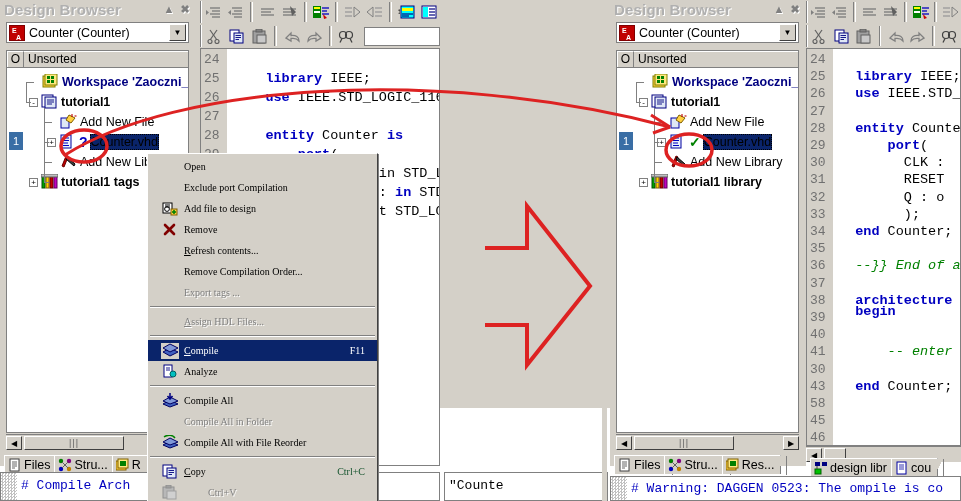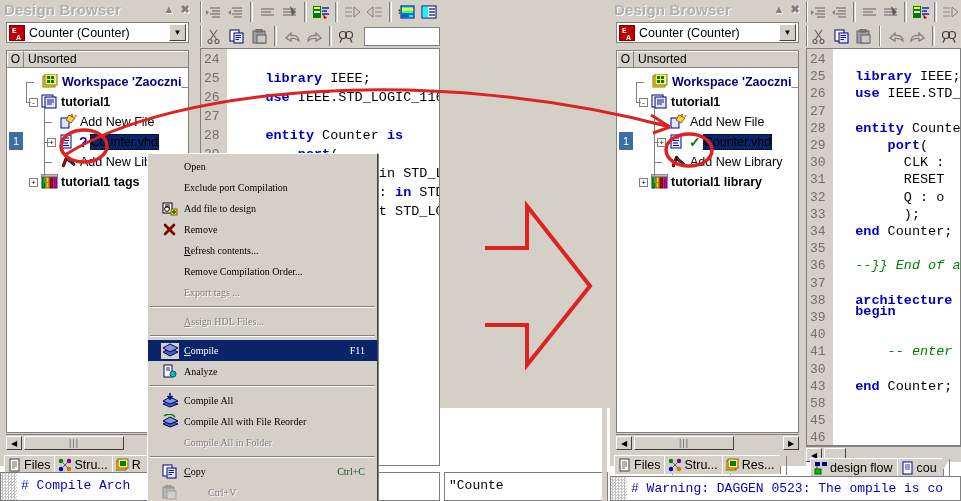--- a/index.html
+++ b/index.html
@@ -614,34 +614,34 @@
         <span class="micon">
           <svg width="17" height="15" viewBox="0 0 17 15">
             <path d="M1 11 L8 7 L16 11 L8 14 Z" fill="#4060c0" stroke="#000060"></path>
             <path d="M1 8 L8 4 L16 8 L8 11 Z" fill="#8098d8" stroke="#000060"></path>
             <path d="M8 0 L8 5 M5.5 3 L8 6 L10.5 3" stroke="#000080" stroke-width="1.5" fill="none"></path>
           </svg>
         </span>
         <span class="mlabel">Compile All</span>
         <span class="maccel"></span>
       </div>
+      <div class="mitem disabled">
+        <span class="micon"></span>
+        <span class="mlabel">Compile All in Folder</span>
+        <span class="maccel"></span>
+      </div>
       <div class="mitem">
         <span class="micon">
           <svg width="17" height="15" viewBox="0 0 17 15">
             <path d="M1 10 L8 6 L16 10 L8 13 Z" fill="#4060c0" stroke="#000060"></path>
             <path d="M1 7 L8 3 L16 7 L8 10 Z" fill="#8098d8" stroke="#000060"></path>
             <path d="M2 2 C6 -1 11 0 13 3" stroke="#008000" stroke-width="1.4" fill="none"></path>
           </svg>
         </span>
         <span class="mlabel">Compile All with File Reorder</span>
-        <span class="maccel"></span>
-      </div>
-      <div class="mitem disabled">
-        <span class="micon"></span>
-        <span class="mlabel">Compile All in Folder</span>
         <span class="maccel"></span>
       </div>
       <div class="msep"></div>
       <div class="mitem">
         <span class="micon">
           <svg width="16" height="15" viewBox="0 0 16 15">
             <rect x="1" y="1" width="9" height="11" fill="#fff" stroke="#000080"></rect>
             <rect x="5" y="4" width="9" height="10" fill="#dfe7f5" stroke="#000080"></rect>
             <g stroke="#000080" stroke-width=".9">
               <line x1="6.5" y1="6.5" x2="12" y2="6.5"></line>
@@ -997,21 +997,21 @@
   </div>
 
   <div class="tabstrip" style="left:810px; top:455px;" id="bottom-tabs">
       <div class="tab">
         <span class="tabicon"><svg width="14" height="14" viewBox="0 0 14 14">
             <rect x="1" y="1" width="5" height="4" fill="#000080"></rect>
             <rect x="8" y="1" width="5" height="4" fill="#000080"></rect>
             <rect x="1" y="8" width="6" height="5" fill="#00c000" stroke="#006000"></rect>
             <line x1="3" y1="5" x2="3" y2="8" stroke="#404040"></line>
           </svg></span>
-        <span>design flow</span>
+        <span>design libr</span>
       </div>
       <div class="tab">
         <span class="tabicon"><svg width="14" height="14" viewBox="0 0 14 14">
             <rect x="2" y="1" width="9" height="12" fill="#fff" stroke="#0000a0"></rect>
             <g stroke="#0000a0" stroke-width=".8">
               <line x1="4" y1="4" x2="9" y2="4"></line>
               <line x1="4" y1="6" x2="9" y2="6"></line>
               <line x1="4" y1="8" x2="9" y2="8"></line>
             </g>
           </svg></span>

